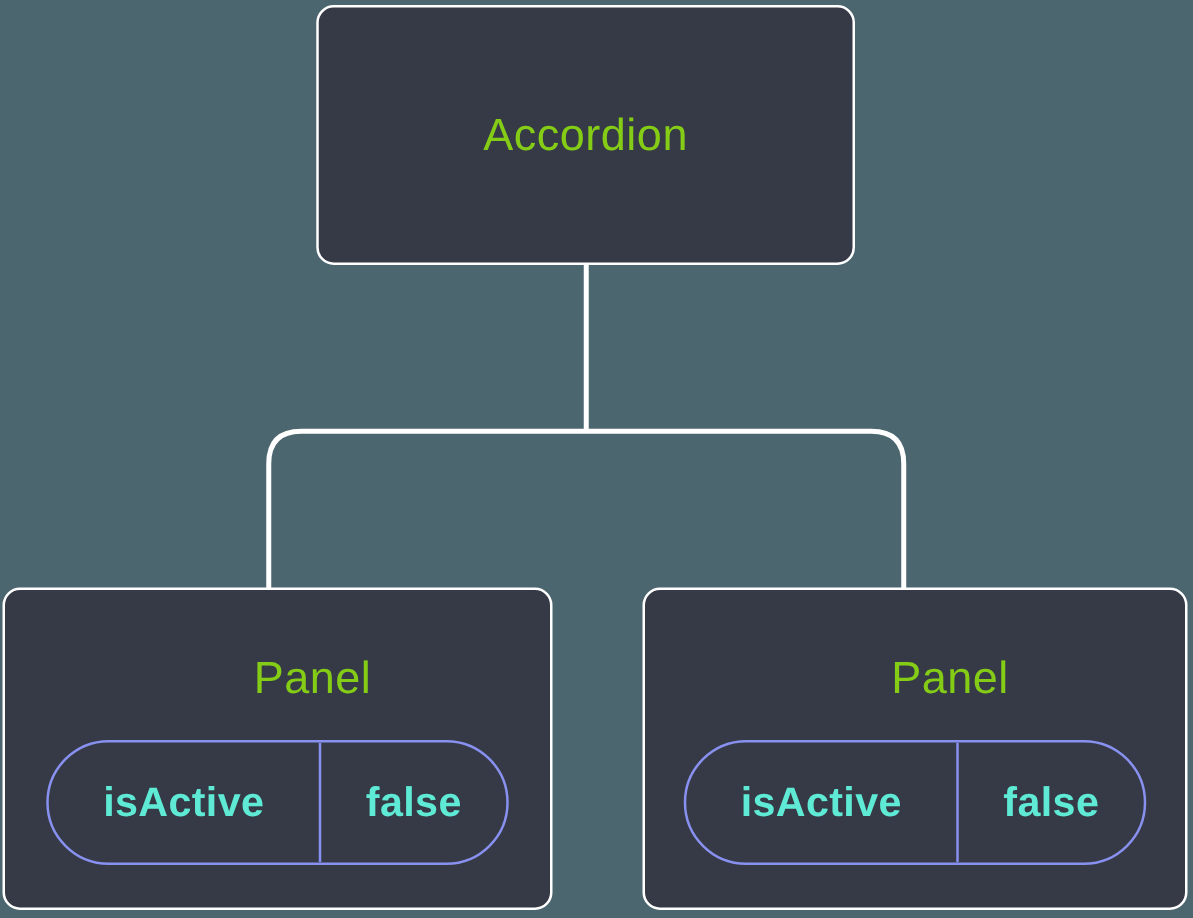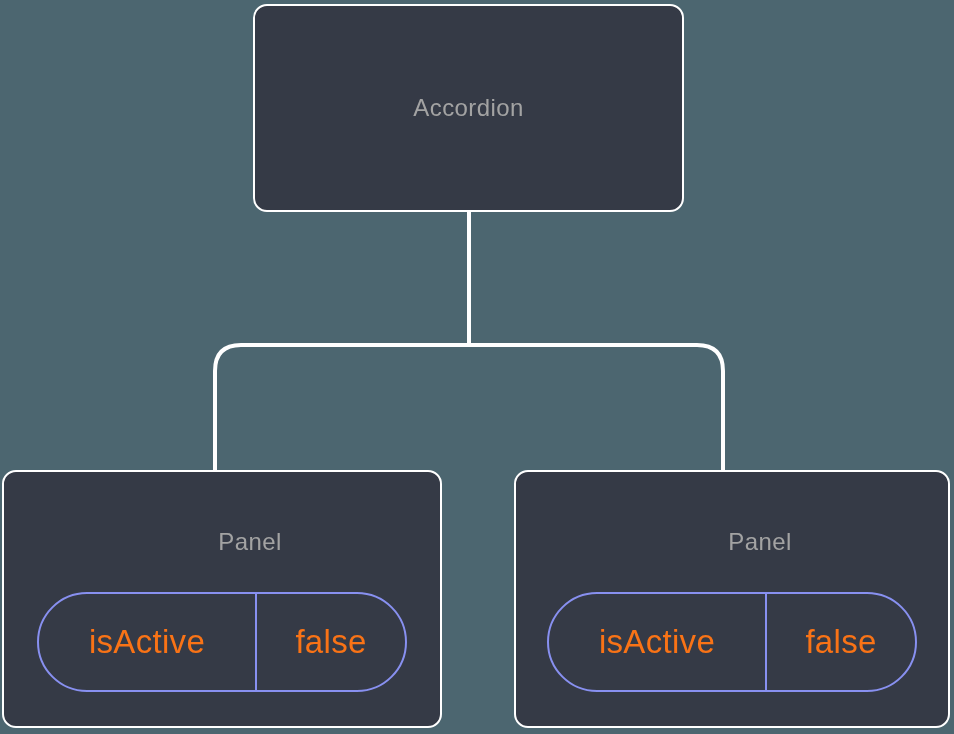--- a/index.html
+++ b/index.html
@@ -11,22 +11,22 @@
     font-family: "Liberation Sans", sans-serif;
   }
   .node {
     position: absolute;
     background: #353a46;
     border: 2.5px solid #ffffff;
     border-radius: 14px;
     box-sizing: border-box;
   }
   .node-label {
-    color: #a3a3a3;
-    font-size: 24px;
+    color: #84cc16;
+    font-size: 36px;
     font-weight: 500;
     letter-spacing: 0.4px;
   }
   #root-node {
     left: 253px; top: 4px;
     width: 431px; height: 208px;
     display: flex; align-items: center; justify-content: center;
   }
   .panel {
     top: 470px;
@@ -57,23 +57,23 @@
     width: 218px;
     display: flex; align-items: center; justify-content: center;
     border-right: 2.5px solid #8890f0;
     box-sizing: border-box;
   }
   .pill-value {
     flex: 1;
     display: flex; align-items: center; justify-content: center;
   }
   .pill-text {
-    color: #f97316;
+    color: #5eead4;
     font-size: 33px;
-    font-weight: 400;
+    font-weight: 700;
     letter-spacing: 0.3px;
     text-align: right;
   }
   svg.connector {
     position: absolute;
     left: 0; top: 0;
     width: 954px; height: 734px;
   }
 </style>
 </head>

